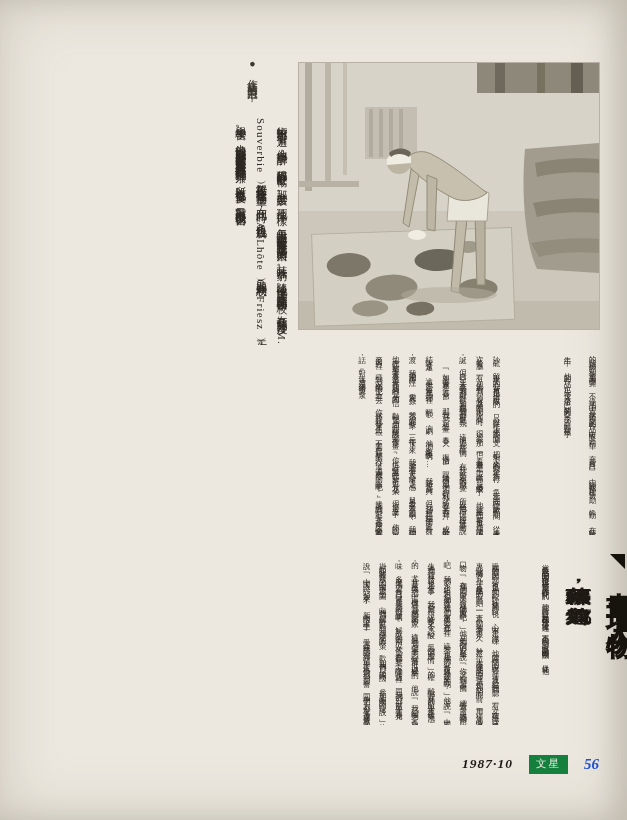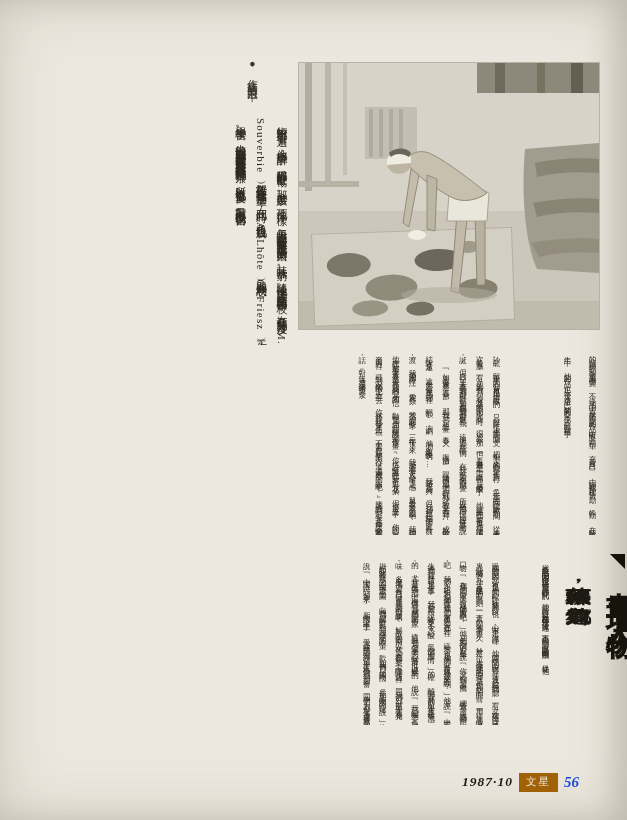--- a/index.html
+++ b/index.html
@@ -46,25 +46,25 @@
   
   #section-label{ position:absolute; left:604px; top:572px; width:23px; height:210px;
           overflow:hidden; }
   #section-label .txt{ font-size:25px; font-weight:bold; letter-spacing:14px;
           -webkit-text-stroke:1.3px #17130d; color:rgba(20,16,10,.08);
           font-family:"Liberation Sans","DejaVu Sans",sans-serif; }
   #corner-mark{ position:absolute; left:610px; top:554px; width:0; height:0;
           border-top:15px solid #14100a; border-left:15px solid transparent; }
 
   
-  #footer{ position:absolute; left:462px; top:772px; height:20px;
-          display:flex; align-items:center; gap:6px; }
+  #footer{ position:absolute; left:462px; top:754px; height:20px;
+          display:flex; align-items:center; gap:16px; }
   #footer .date{ font-size:13.5px; font-weight:bold; font-style:italic; color:#1d1a15;
           letter-spacing:1px; }
-  #footer .mag{ background:#a16207; color:#efece4; font-size:10.5px;
+  #footer .mag{ background:#15803d; color:#efece4; font-size:10.5px;
           padding:2px 7px 3px; letter-spacing:2px; }
   #footer .pg{ font-size:15px; font-weight:bold; font-style:italic; color:#1d4ed8; }
 </style>
 </head>
 <body>
 
 <div id="page">
 
   <div id="photo" aria-label="作畫時的吳冠中（黑白照片：俯身於地上畫作的畫家）">
     <svg width="300" height="266" viewBox="0 0 300 266" preserveAspectRatio="none">

